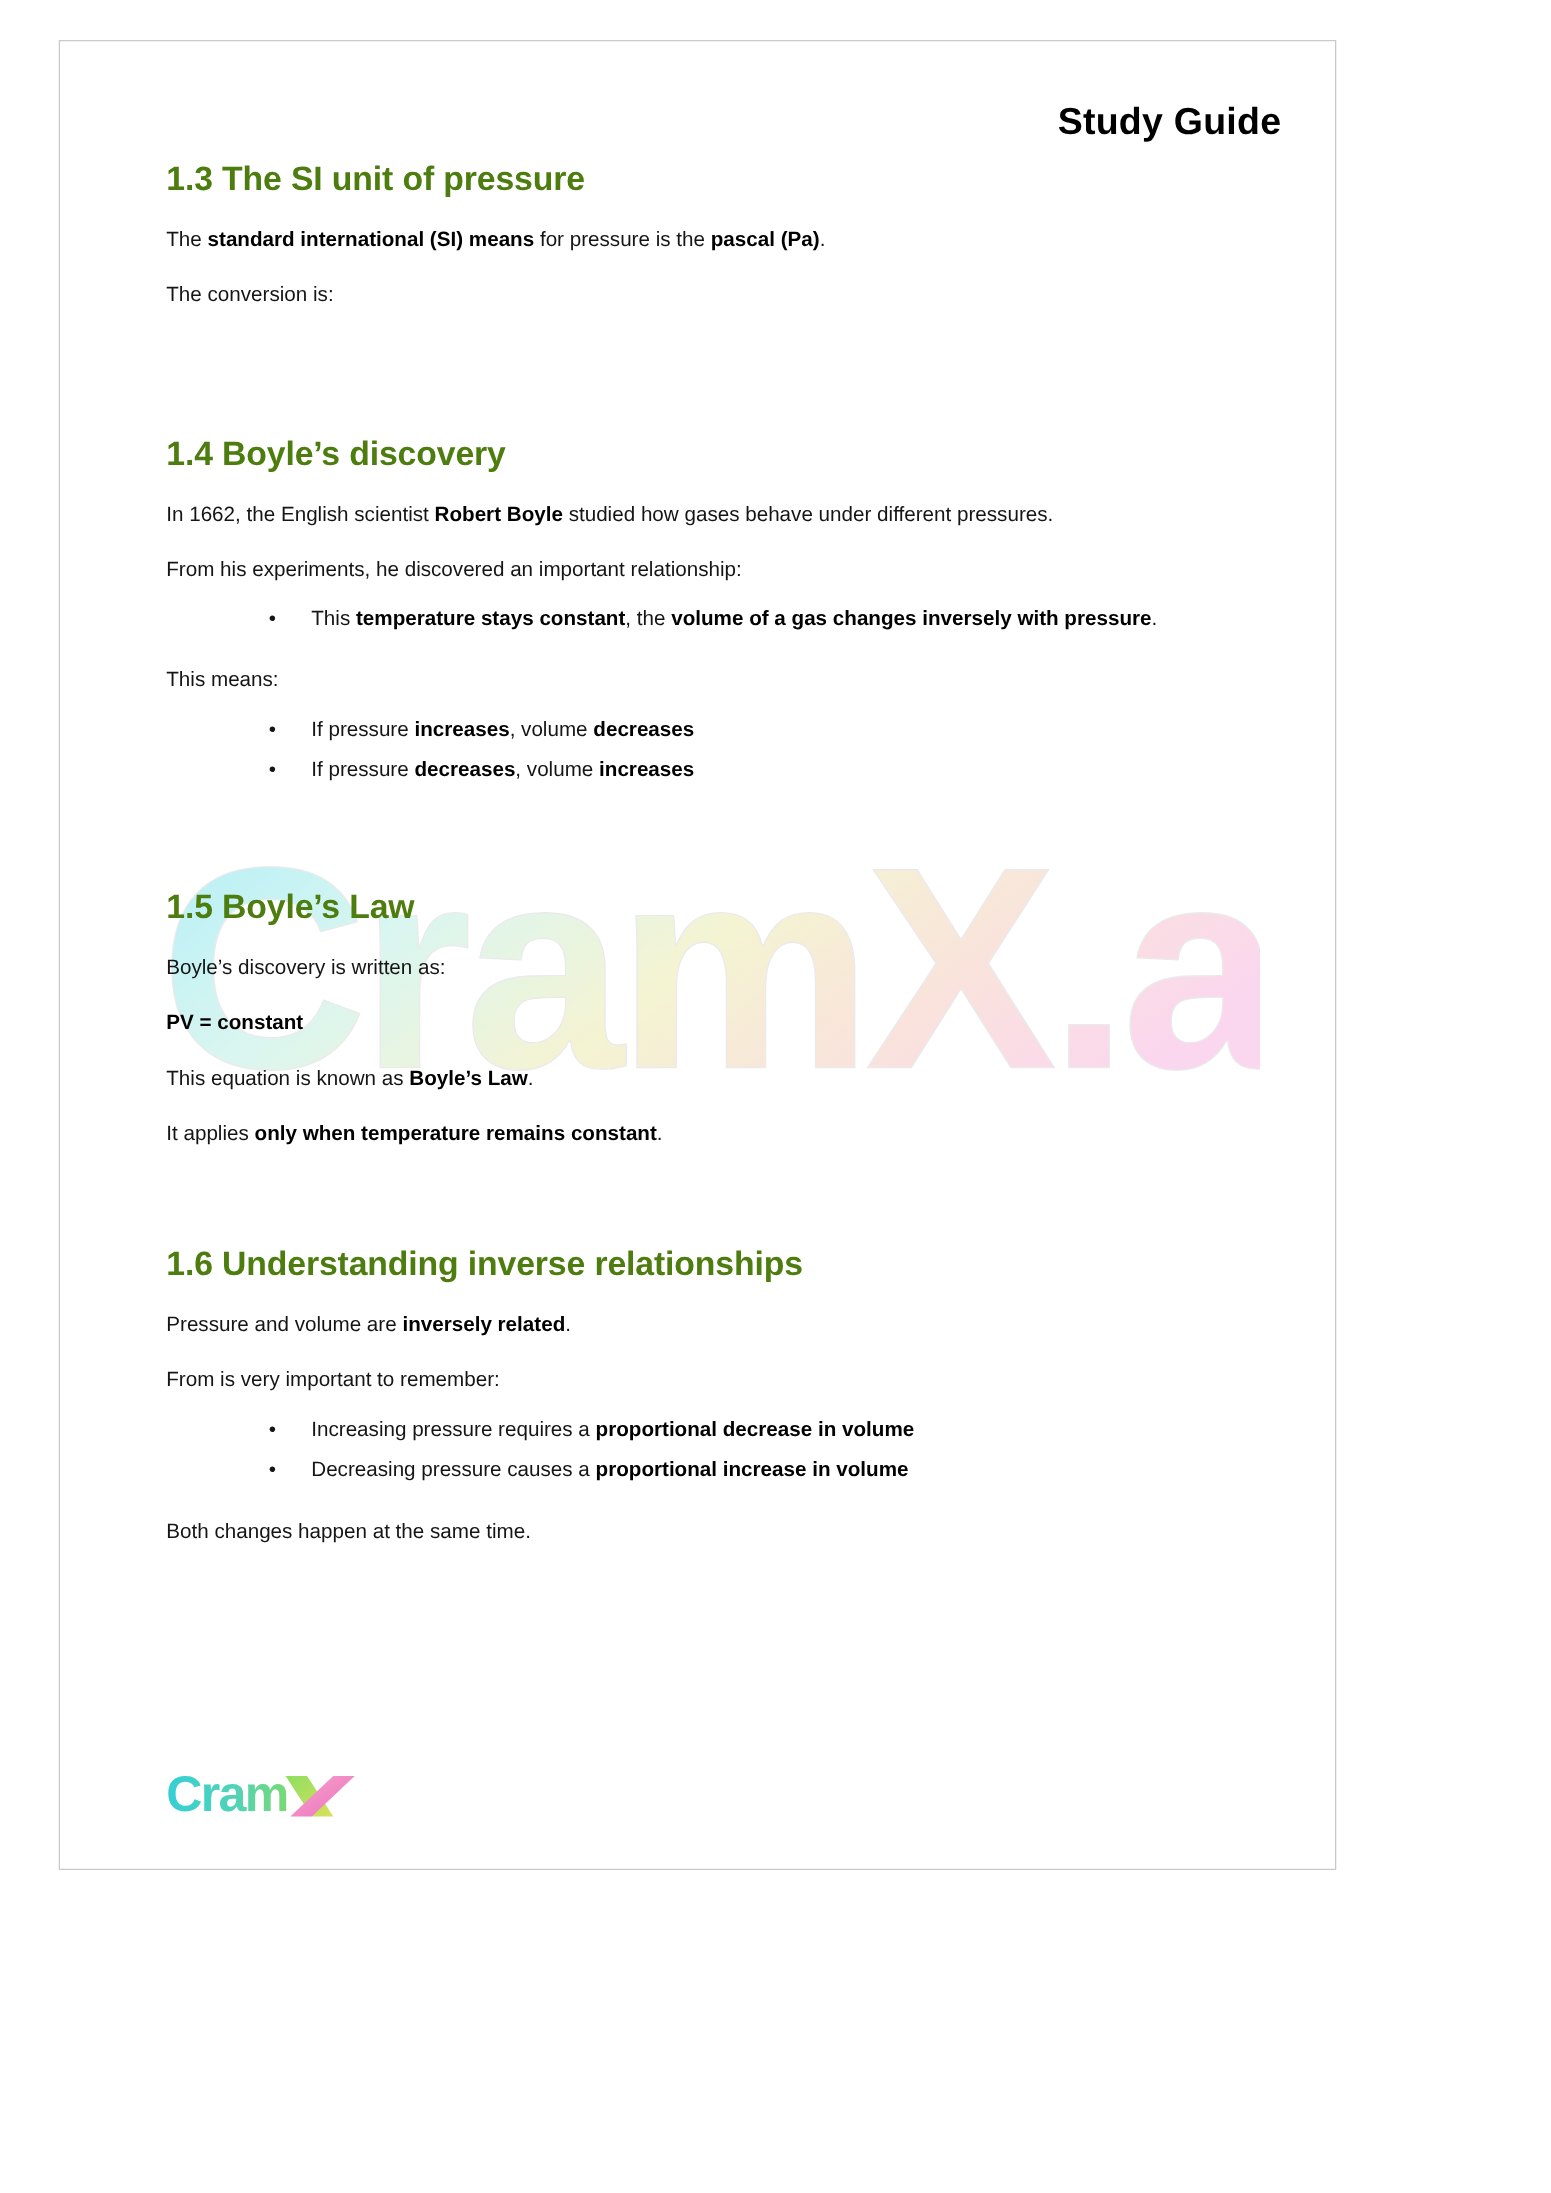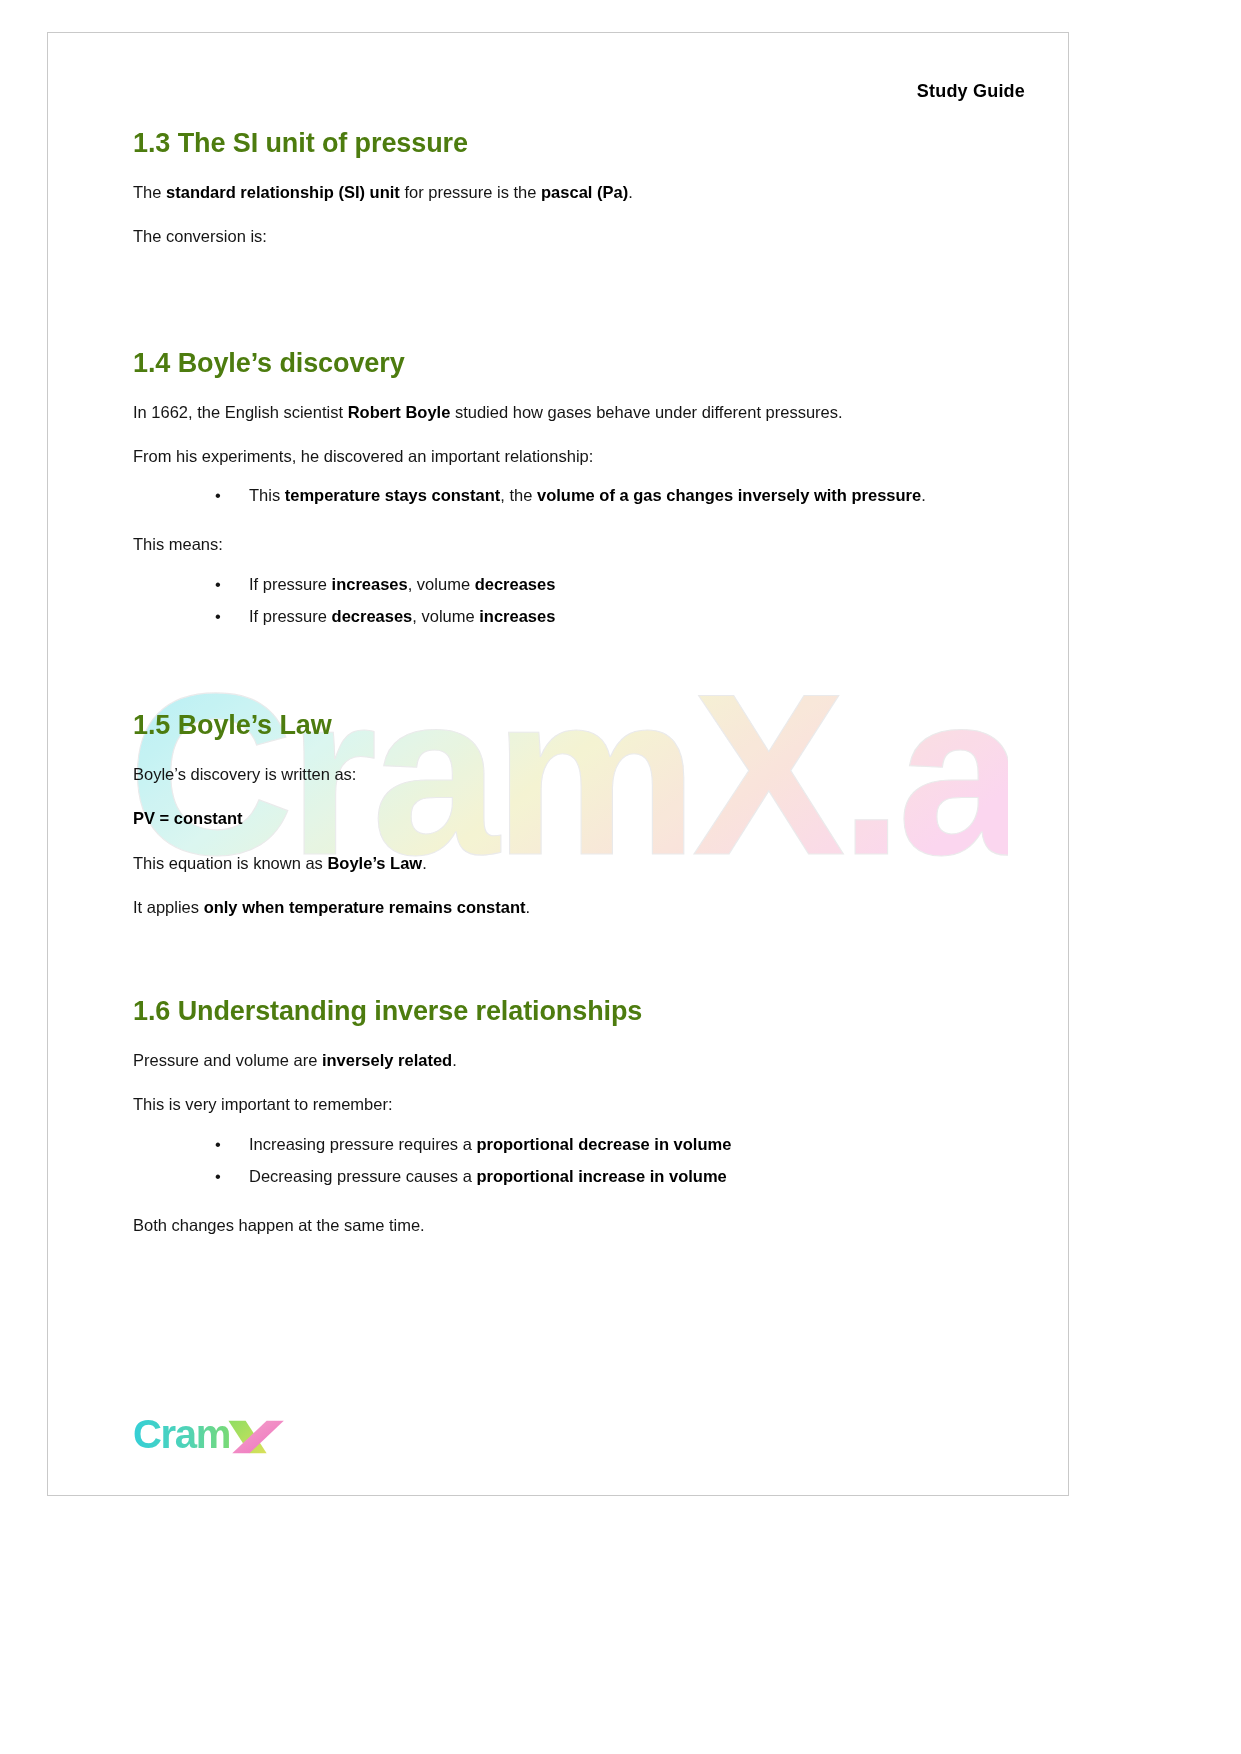--- a/index.html
+++ b/index.html
@@ -52,21 +52,21 @@
     z-index: 2;
     padding: 0;
   }
 
   .doc-title {
     position: absolute;
     right: 43px;
     top: 48px;
     font-family: "Liberation Sans", sans-serif;
     font-weight: bold;
-    font-size: 18px;
+    font-size: 30px;
     letter-spacing: 0.2px;
     color: #000000;
   }
 
   .body-area {
     position: absolute;
     left: 85px;
     top: 95px;
     width: 830px;
   }
@@ -154,21 +154,21 @@
     </div>
 
     <div class="content">
 
       <div class="doc-title">Study Guide</div>
 
       <div class="body-area">
 
       <h2 class="sec">1.3 The SI unit of pressure</h2>
           <div class="gap-s"></div>
-          <p class="para"><span>The </span><b>standard relationship (SI) unit</b><span> for pressure is the </span><b>pascal (Pa)</b><span>.</span></p>
+          <p class="para"><span>The </span><b>standard international (SI) means</b><span> for pressure is the </span><b>pascal (Pa)</b><span>.</span></p>
           <div class="gap-s"></div>
           <p class="para"><span>The conversion is:</span></p>
           <div class="gap-s"></div>
           <div class="gap-xl"></div>
           <h2 class="sec">1.4 Boyle’s discovery</h2>
           <div class="gap-s"></div>
           <p class="para"><span>In 1662, the English scientist </span><b>Robert Boyle</b><span> studied how gases behave under different pressures.</span></p>
           <div class="gap-s"></div>
           <p class="para"><span>From his experiments, he discovered an important relationship:</span></p>
           <div class="gap-xs"></div>
@@ -190,21 +190,21 @@
           <p class="para"><b>PV = constant</b></p>
           <div class="gap-s"></div>
           <p class="para"><span>This equation is known as </span><b>Boyle’s Law</b><span>.</span></p>
           <div class="gap-s"></div>
           <p class="para"><span>It applies </span><b>only when temperature remains constant</b><span>.</span></p>
           <div class="gap-xl"></div>
           <h2 class="sec">1.6 Understanding inverse relationships</h2>
           <div class="gap-s"></div>
           <p class="para"><span>Pressure and volume are </span><b>inversely related</b><span>.</span></p>
           <div class="gap-s"></div>
-          <p class="para"><span>This is very important to remember:</span></p>
+          <p class="para"><span>From is very important to remember:</span></p>
           <div class="gap-xs"></div>
           <ul class="bullets">
             <li class="bullet"><span class="dot">•</span><span>Increasing pressure requires a </span><b>proportional decrease in volume</b></li>
             <li class="bullet"><span class="dot">•</span><span>Decreasing pressure causes a </span><b>proportional increase in volume</b></li>
           </ul>
           <div class="gap-s"></div>
           <p class="para"><span>Both changes happen at the same time.</span></p>
         </div>
     </div>
 

